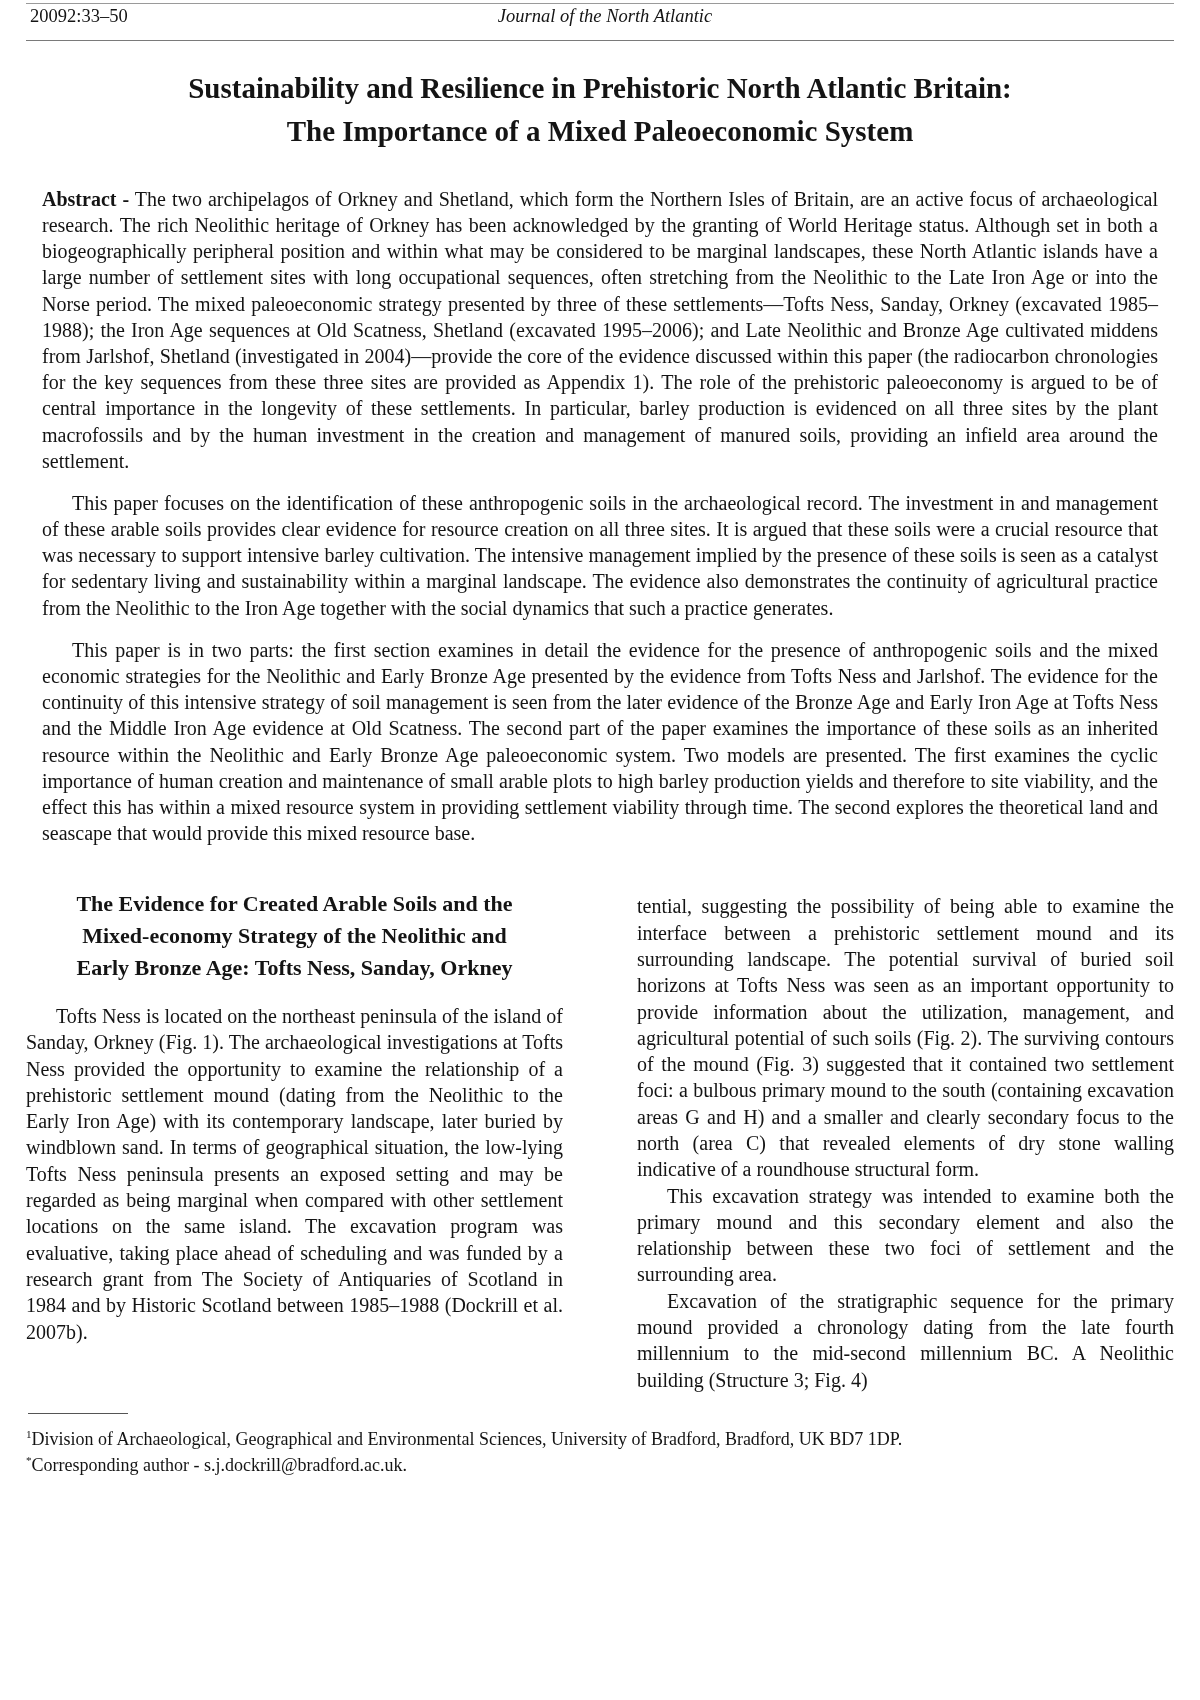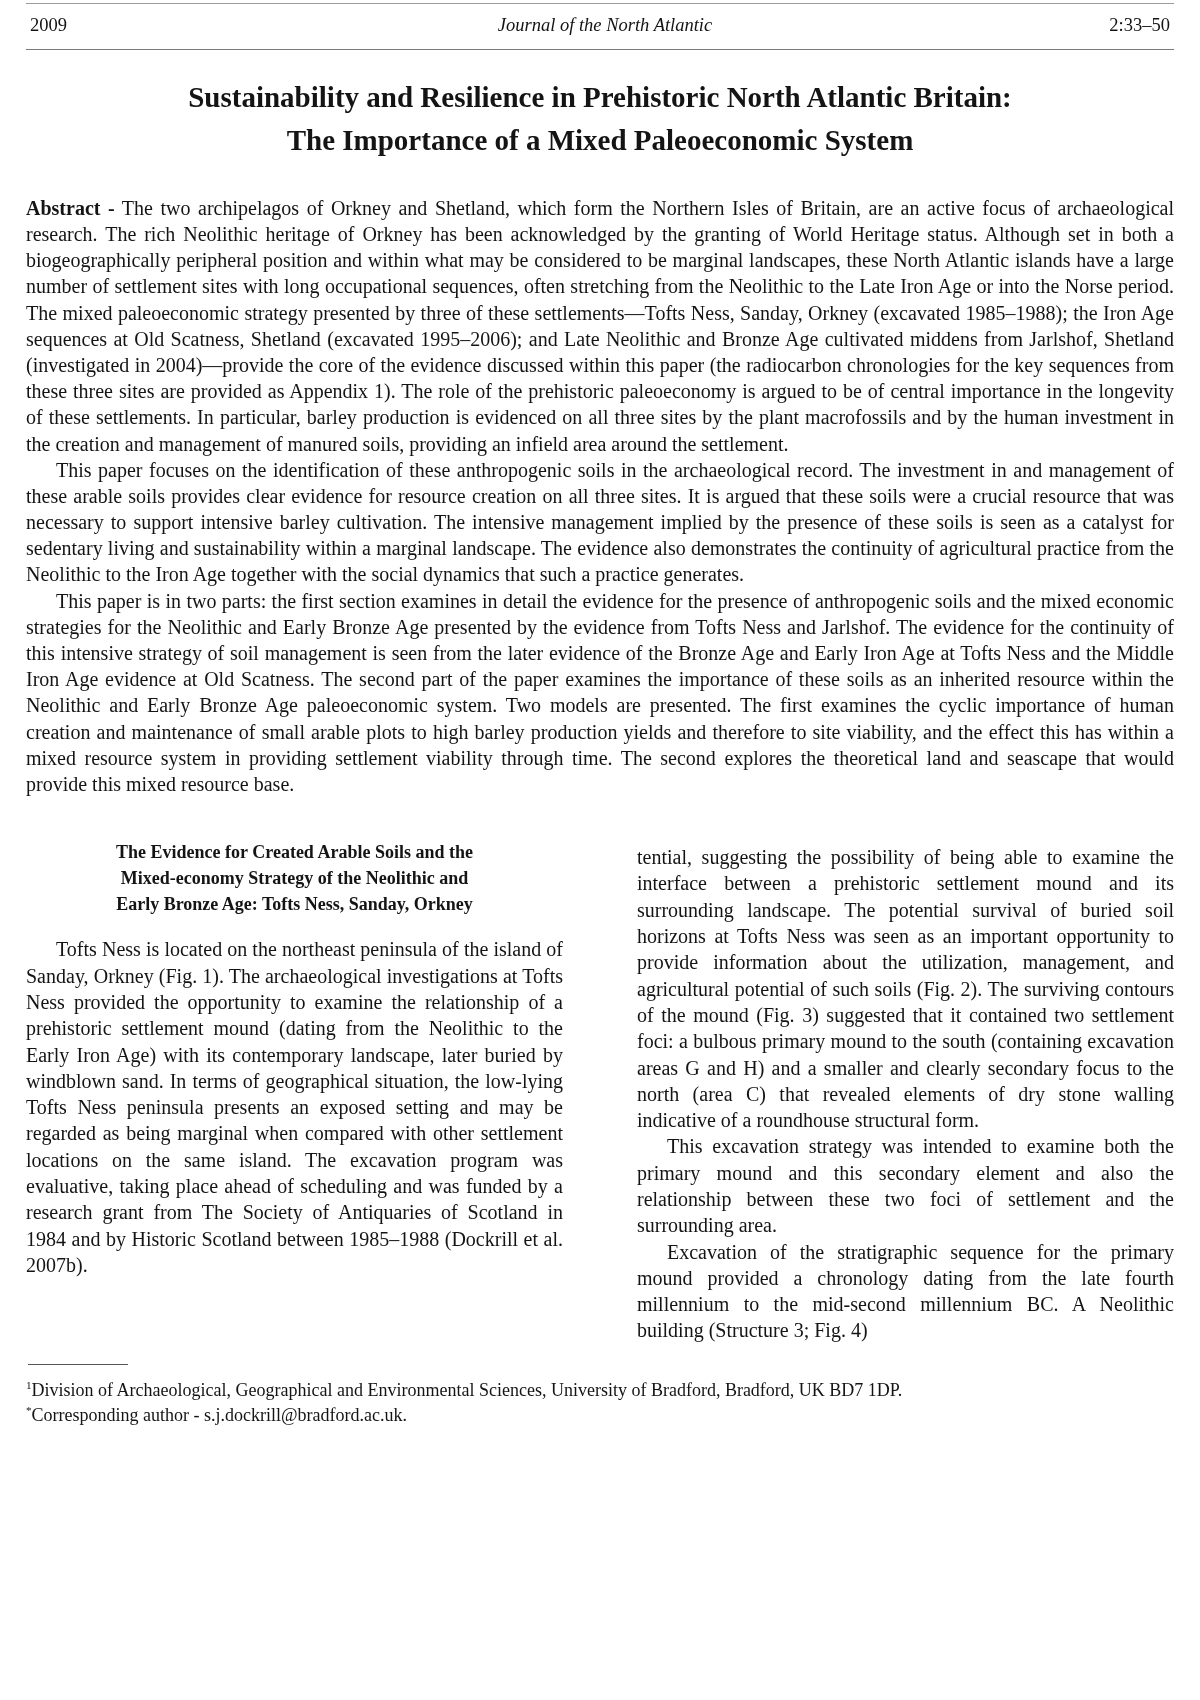--- a/index.html
+++ b/index.html
@@ -14,24 +14,23 @@
     color: #141414;
     font-family: "Liberation Serif", "DejaVu Serif", serif;
     overflow: hidden;
   }
   
   .running-head {
     position: relative;
     margin-top: 3px;
     border-top: 1.5px solid #9a9a9a;
     border-bottom: 1.5px solid #7a7a7a;
-    padding: 11px 4px 13px 4px;
+    padding: 2px 4px 13px 4px;
     font-size: 18.5px;
     display: flex;
-    justify-content: space-between;
     align-items: baseline;
   }
   .running-head .center {
     position: absolute;
     left: 10px; right: 0;
     text-align: center;
     font-style: italic;
   }
   
   .title {
@@ -47,38 +46,38 @@
     font-size: 21px;
   }
   sup { font-size: 0.62em; vertical-align: super; line-height: 0; }
   
   .abstract {
     margin-top: 33px;
     font-size: 20px;
     line-height: 1.31;
     text-align: justify;
   }
-  .abstract p { margin: 0; }
+  .abstract p { margin: 16px; }
   .indent { text-indent: 30px; }
   .abs-label { font-weight: bold; }
   
   .columns {
     display: flex;
     justify-content: space-between;
     margin-top: 42px;
     font-size: 20px;
     line-height: 1.315;
     text-align: justify;
   }
   .col { width: 537px; }
   .col p { margin: 0; }
   .col-heading {
     margin: 0 0 19px 0;
     text-align: center;
-    font-size: 18px;
+    font-size: 22px;
     font-weight: bold;
     line-height: 1.45;
   }
   .col-right { padding-top: 5px; }
   
   .footnotes {
     margin-top: 20px;
     font-size: 18px;
     line-height: 1.42;
   }

